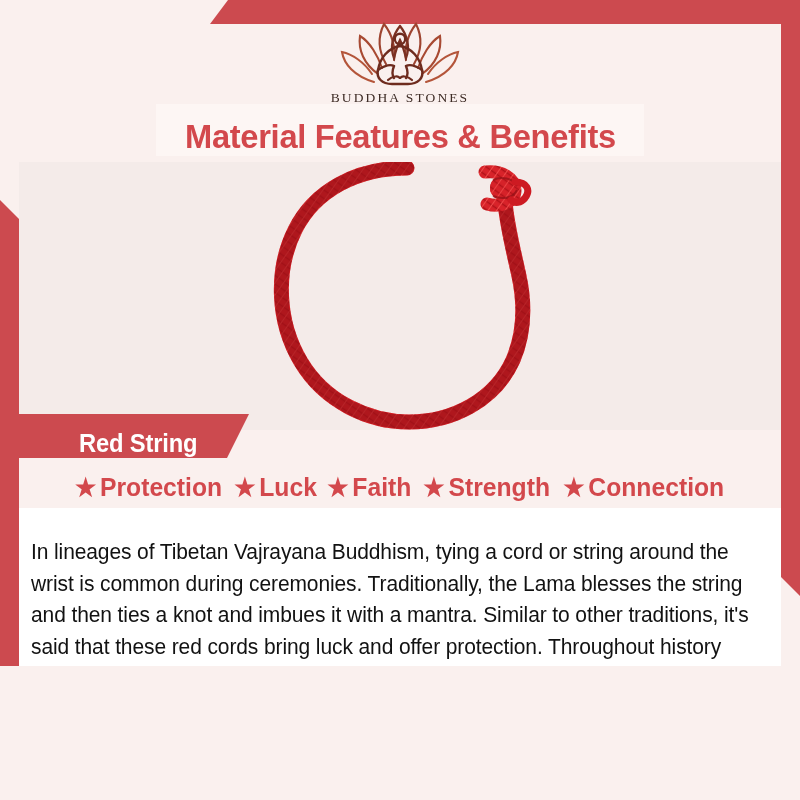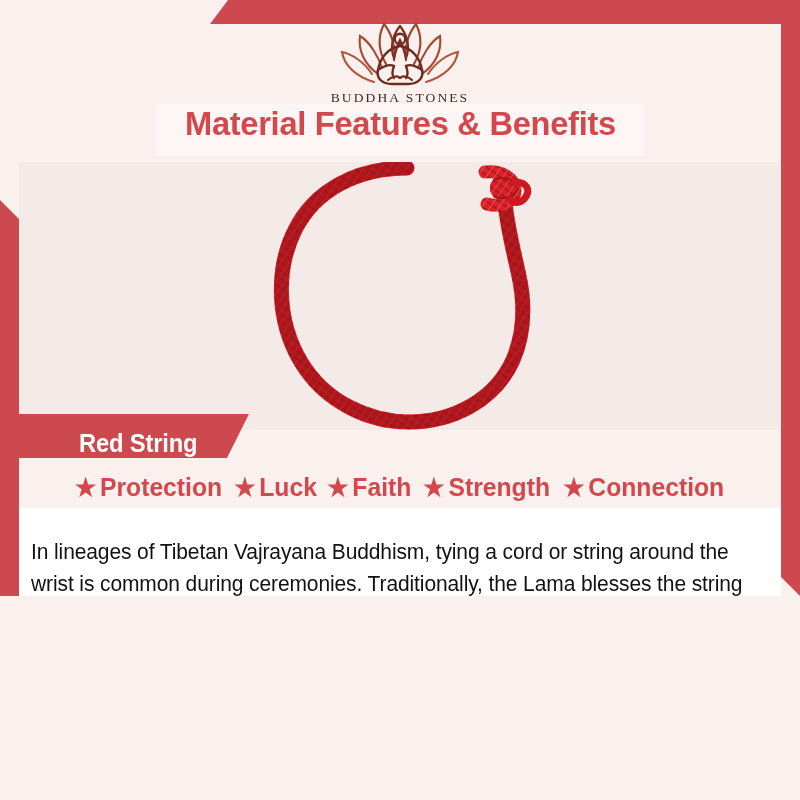--- a/index.html
+++ b/index.html
@@ -9,21 +9,21 @@
   body {
     width: 800px;
     height: 800px;
     background: #faf0ee;
     font-family: "Liberation Sans", sans-serif;
     overflow: hidden;
   }
   #infographic {
     position: relative;
     width: 800px;
-    height: 596px;
+    height: 666px;
     background: #faf0ee;
     overflow: hidden;
   }
 
   
   .band {
     position: absolute;
     background: #cc4a4f;
   }
   .band-top {
@@ -81,21 +81,21 @@
 
   
   .title-plate {
     position: absolute;
     top: 104px;
     left: 156px;
     width: 488px;
     height: 52px;
     background: #fdf6f4;
     display: flex;
-    align-items: flex-start;
+    align-items: flex-end;
     justify-content: center;
   }
   .title-text {
     font-family: "Liberation Sans Narrow", "Liberation Sans", sans-serif;
     font-size: 34px;
     font-weight: bold;
     color: #d3484c;
     letter-spacing: -0.3px;
     white-space: nowrap;
     transform: scaleX(0.96);

